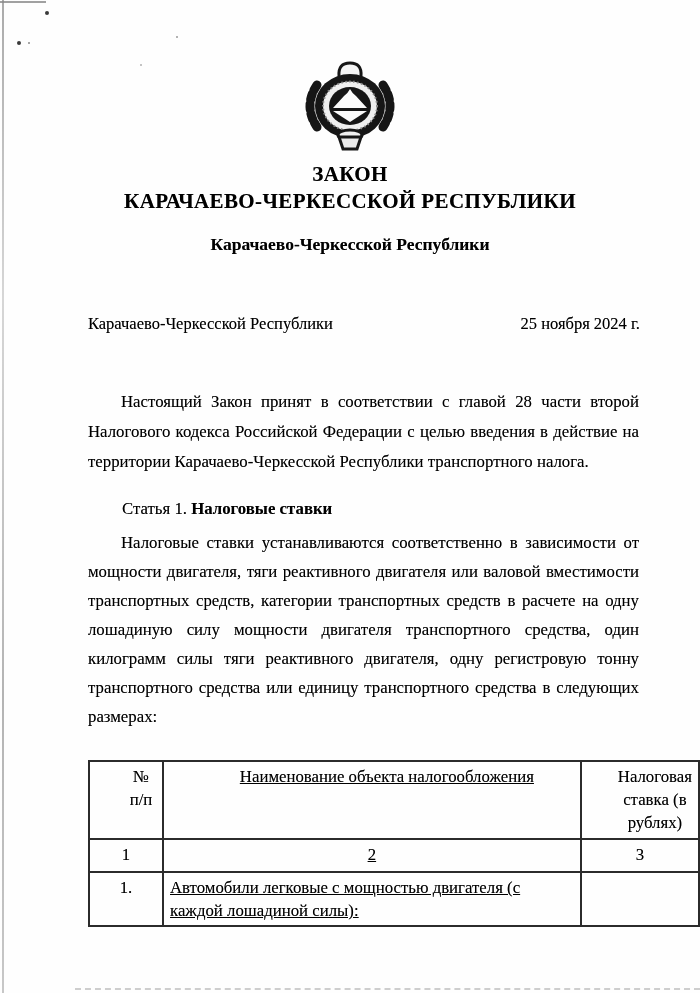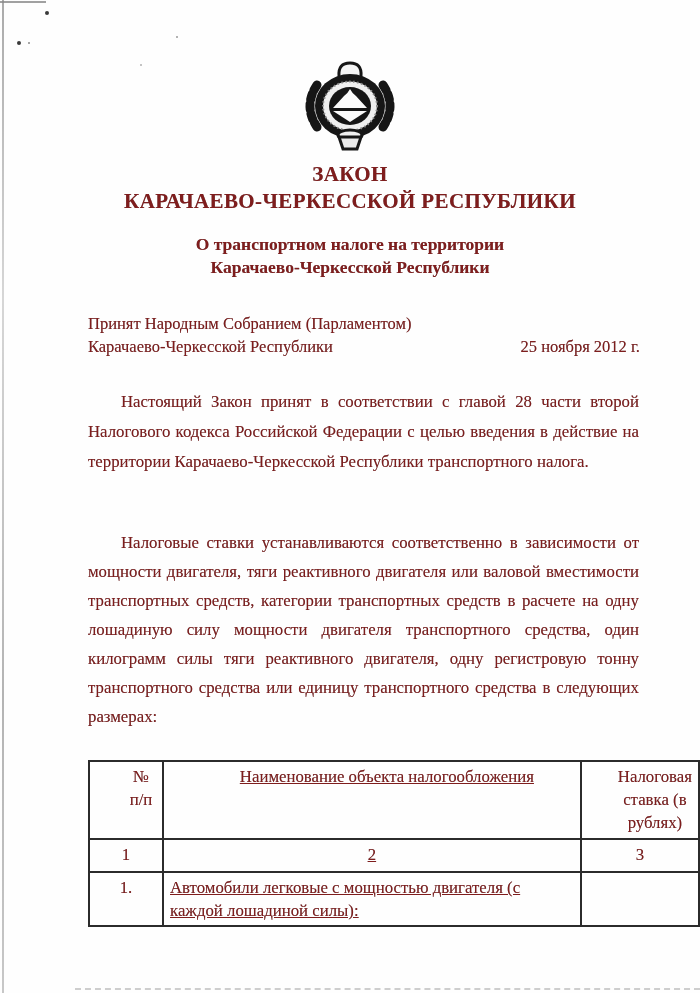--- a/index.html
+++ b/index.html
@@ -6,21 +6,21 @@
   html, body { width: 700px; }
   body {
     font-family: "Liberation Serif", serif;
     background: #ffffff;
   }
   .page {
     position: relative;
     width: 700px;
     height: 993px;
     background: #fefefe;
-    color: #7f1d1d;
+    color: #000000;
     overflow: hidden;
     text-shadow: 0 0 0.5px rgba(20,20,20,0.45); 
   }
 
   
   .scan-edge-left {
     position: absolute; left: 2px; top: 0; width: 2px; height: 993px;
     background: linear-gradient(180deg,#8f8f8f 0%, #c9c9c9 30%, #9b9b9b 70%, #b5b5b5 100%);
     opacity: .75;
   }
@@ -141,34 +141,36 @@
       <path d="M37,79 l4,12 h14 l4,-12 z" fill="#e9e9e9" stroke="#161616" stroke-width="3"></path>
     </svg>
   </div>
 
   <div class="title-block">
     <div>ЗАКОН</div>
     <div>КАРАЧАЕВО-ЧЕРКЕССКОЙ РЕСПУБЛИКИ</div>
   </div>
 
   <div class="subject-block">
-    <div>О транспортном налоге на территории</div>
     <div>Карачаево-Черкесской Республики</div>
   </div>
 
   <div class="adoption">
-    <div>Принят Народным Собранием (Парламентом)</div>
     <div class="adoption-row">
       <span>Карачаево-Черкесской Республики</span>
-      <span>25 ноября 2012 г.</span>
+      <span>25 ноября 2024 г.</span>
     </div>
   </div>
 
   <p class="intro">Настоящий Закон принят в соответствии с главой 28 части второй Налогового кодекса Российской Федерации с целью введения в действие на территории Карачаево-Черкесской Республики транспортного налога.</p>
 
+  <div class="article-heading">
+    <span>Статья 1.</span>
+    <b> <span>Налоговые ставки</span></b>
+  </div>
 
   <p class="article-body">Налоговые ставки устанавливаются соответственно в зависимости от мощности двигателя, тяги реактивного двигателя или валовой вместимости транспортных средств, категории транспортных средств в расчете на одну лошадиную силу мощности двигателя транспортного средства, один килограмм силы тяги реактивного двигателя, одну регистровую тонну транспортного средства или единицу транспортного средства в следующих размерах:</p>
 
   <table class="rate-table">
     <tbody>
       <tr class="row-header">
         <td class="col-num hdr-num"><span>№ п/п</span></td>
         <td class="col-name hdr-name">Наименование объекта налогообложения</td>
         <td class="col-rate">Налоговая ставка (в рублях)</td>
       </tr>

